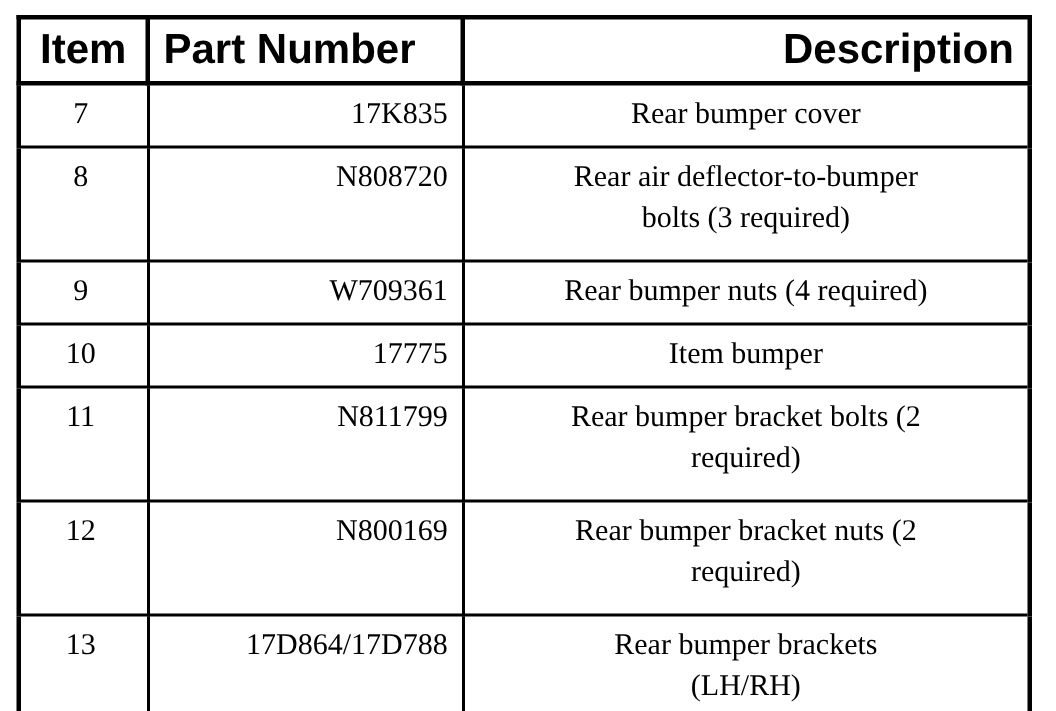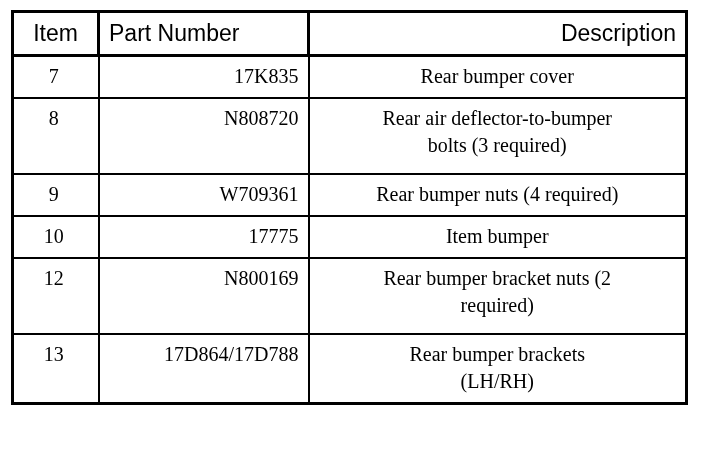--- a/index.html
+++ b/index.html
@@ -33,22 +33,22 @@
     background: #ffffff;
   }
 
   .parts-table col.col-item     { width: 86px; }
   .parts-table col.col-part     { width: 210px; }
   .parts-table col.col-desc     { width: 378px; }
 
   
   .parts-table thead th {
     font-family: "Liberation Sans", "DejaVu Sans", sans-serif;
-    font-weight: normal;
-    font-size: 23px;
+    font-weight: bold;
+    font-size: 28px;
     line-height: 26px;
     padding: 7px 9px 8px 9px;
     border-left: 3px solid #000;
     border-right: 3px solid #000;
     border-top: 3px solid #000;
     border-bottom: 3px solid #000;
     background: #ffffff;
     white-space: nowrap;
   }
   .parts-table thead th.th-item { text-align: center; }
@@ -139,20 +139,28 @@
       </tr>
 
       <tr>
         <td class="td-item">10</td>
         <td class="td-part">17775</td>
         <td class="td-desc">
           <span class="desc-line">Item bumper</span>
         </td>
       </tr>
 
+      <tr class="tall">
+        <td class="td-item">11</td>
+        <td class="td-part">N811799</td>
+        <td class="td-desc">
+          <span class="desc-line">Rear bumper bracket bolts (2</span>
+          <span class="desc-line">required)</span>
+        </td>
+      </tr>
 
       <tr class="tall">
         <td class="td-item">12</td>
         <td class="td-part">N800169</td>
         <td class="td-desc">
           <span class="desc-line">Rear bumper bracket nuts (2</span>
           <span class="desc-line">required)</span>
         </td>
       </tr>
 

